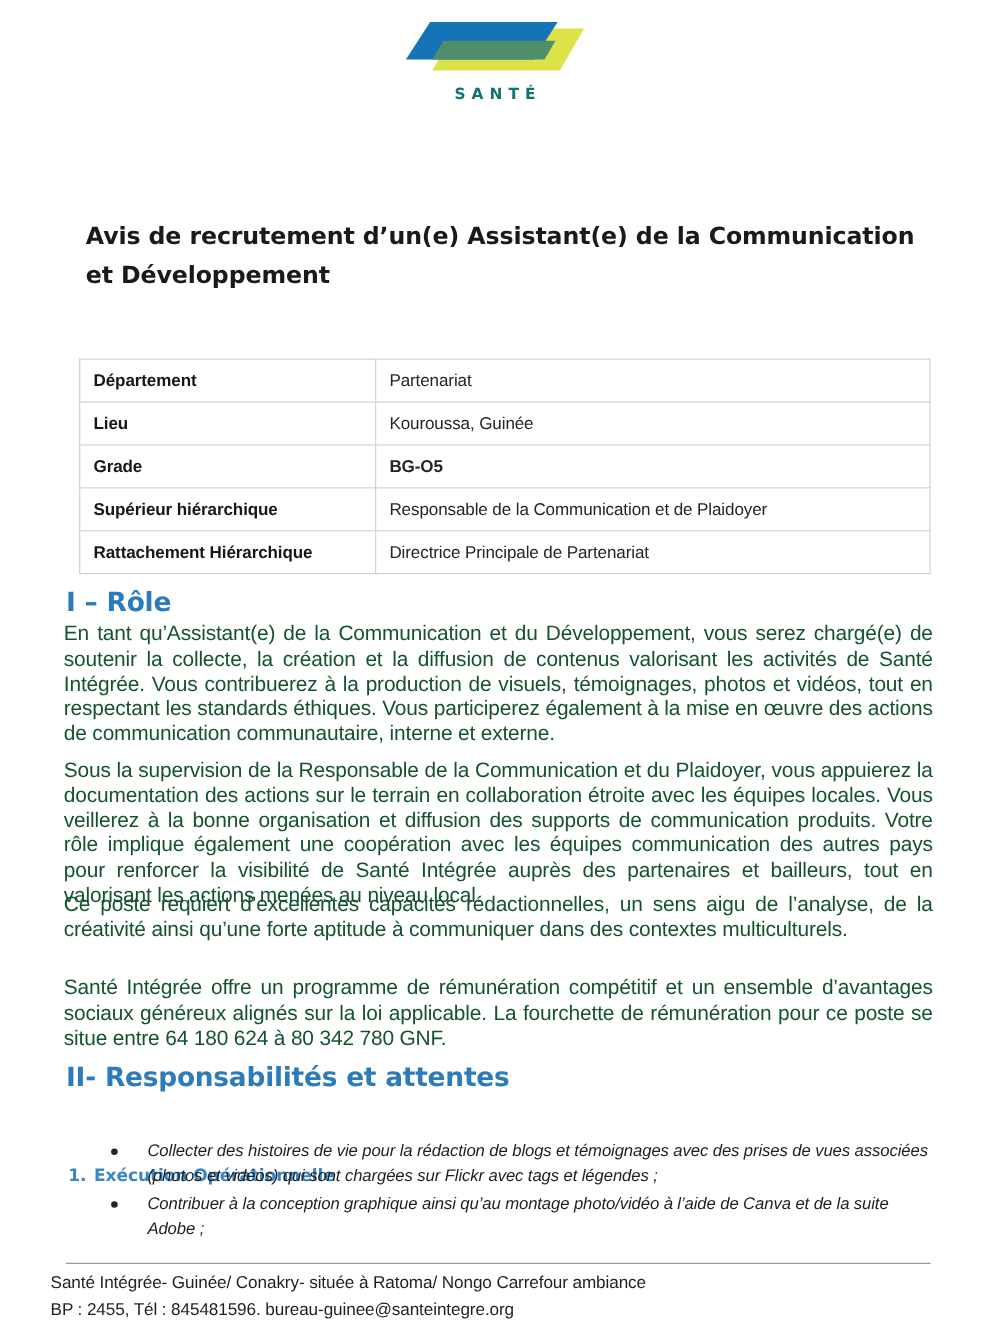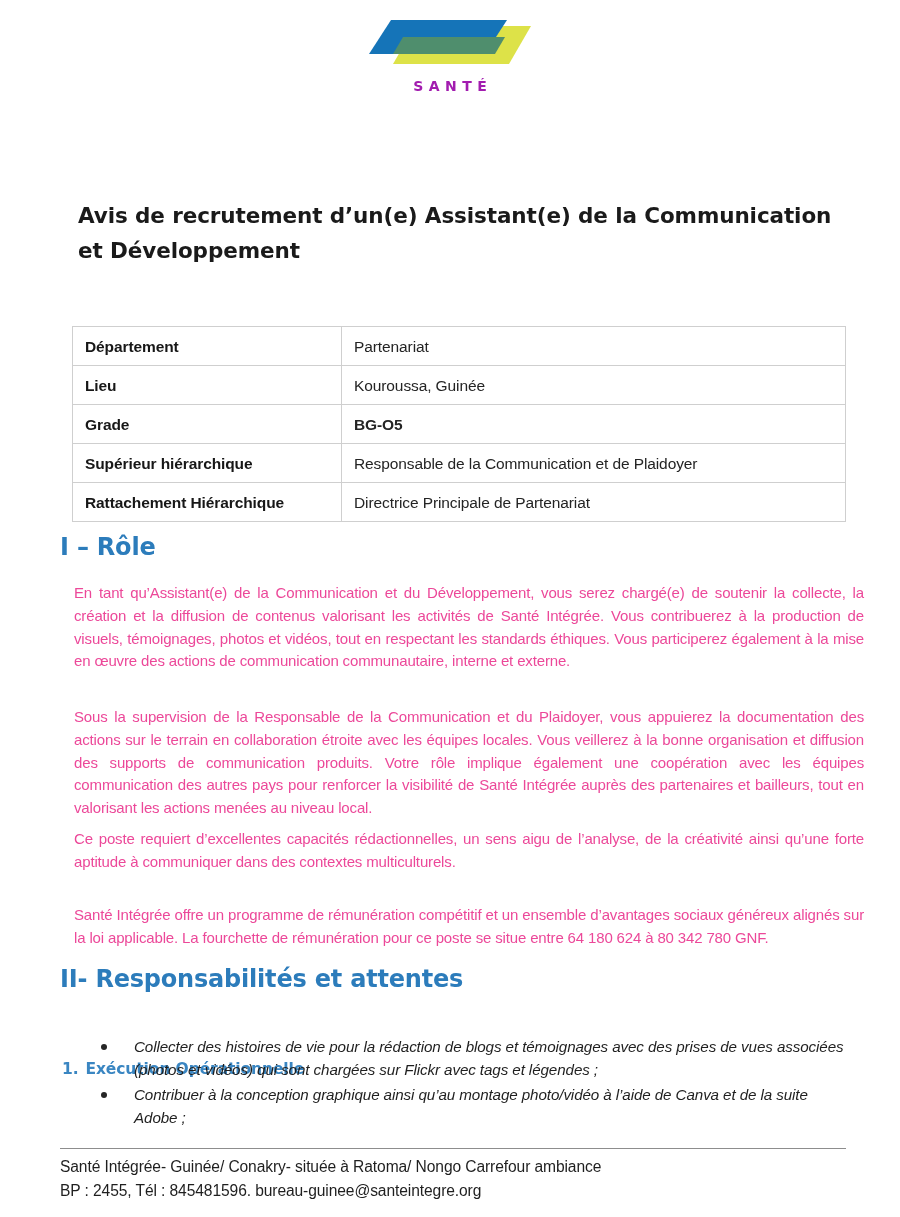--- a/index.html
+++ b/index.html
@@ -38,21 +38,21 @@
   }
   .logo-mark svg {
     display: block;
   }
   .logo-text {
     font-family: "DejaVu Sans", sans-serif;
     font-weight: 700;
     font-size: 14px;
     line-height: 16px;
     letter-spacing: 5.5px;
-    color: #a21caf;
+    color: #0f766e;
     text-indent: 5.5px;
   }
 
   
   .doc-title {
     position: absolute;
     top: 198px;
     left: 78px;
     width: 766px;
     text-align: left;
@@ -122,26 +122,26 @@
   #h-sub1 { top: 1059px; }
   .h-sub .num { margin-right: 7px; }
 
   
   .body-col {
     position: absolute;
     left: 58px;
     width: 790px;
   }
   .para {
-    font-size: 15px;
+    font-size: 19px;
     line-height: 22.8px;
     text-align: justify;
-    color: #ec4899;
+    color: #14532d;
     letter-spacing: -0.15px;
-    margin: 16px;
+    margin: 0;
   }
   #p-role-1 { top: 566px; }
   #p-role-2 { top: 690px; }
   #p-role-3 { top: 812px; }
   #p-role-4 { top: 888px; }
 
   
   .bullets {
     position: absolute;
     left: 96px;
@@ -175,21 +175,21 @@
   .footer-rule {
     position: absolute;
     left: 60px;
     top: 1148px;
     width: 786px;
     height: 1px;
     background: #8d8d8d;
   }
   .footer {
     position: absolute;
-    left: 60px;
+    left: 46px;
     top: 1155px;
     width: 790px;
     font-size: 15.6px;
     line-height: 24px;
     color: #1f1f1f;
     letter-spacing: -0.1px;
   }
 </style>
 </head>
 <body>

